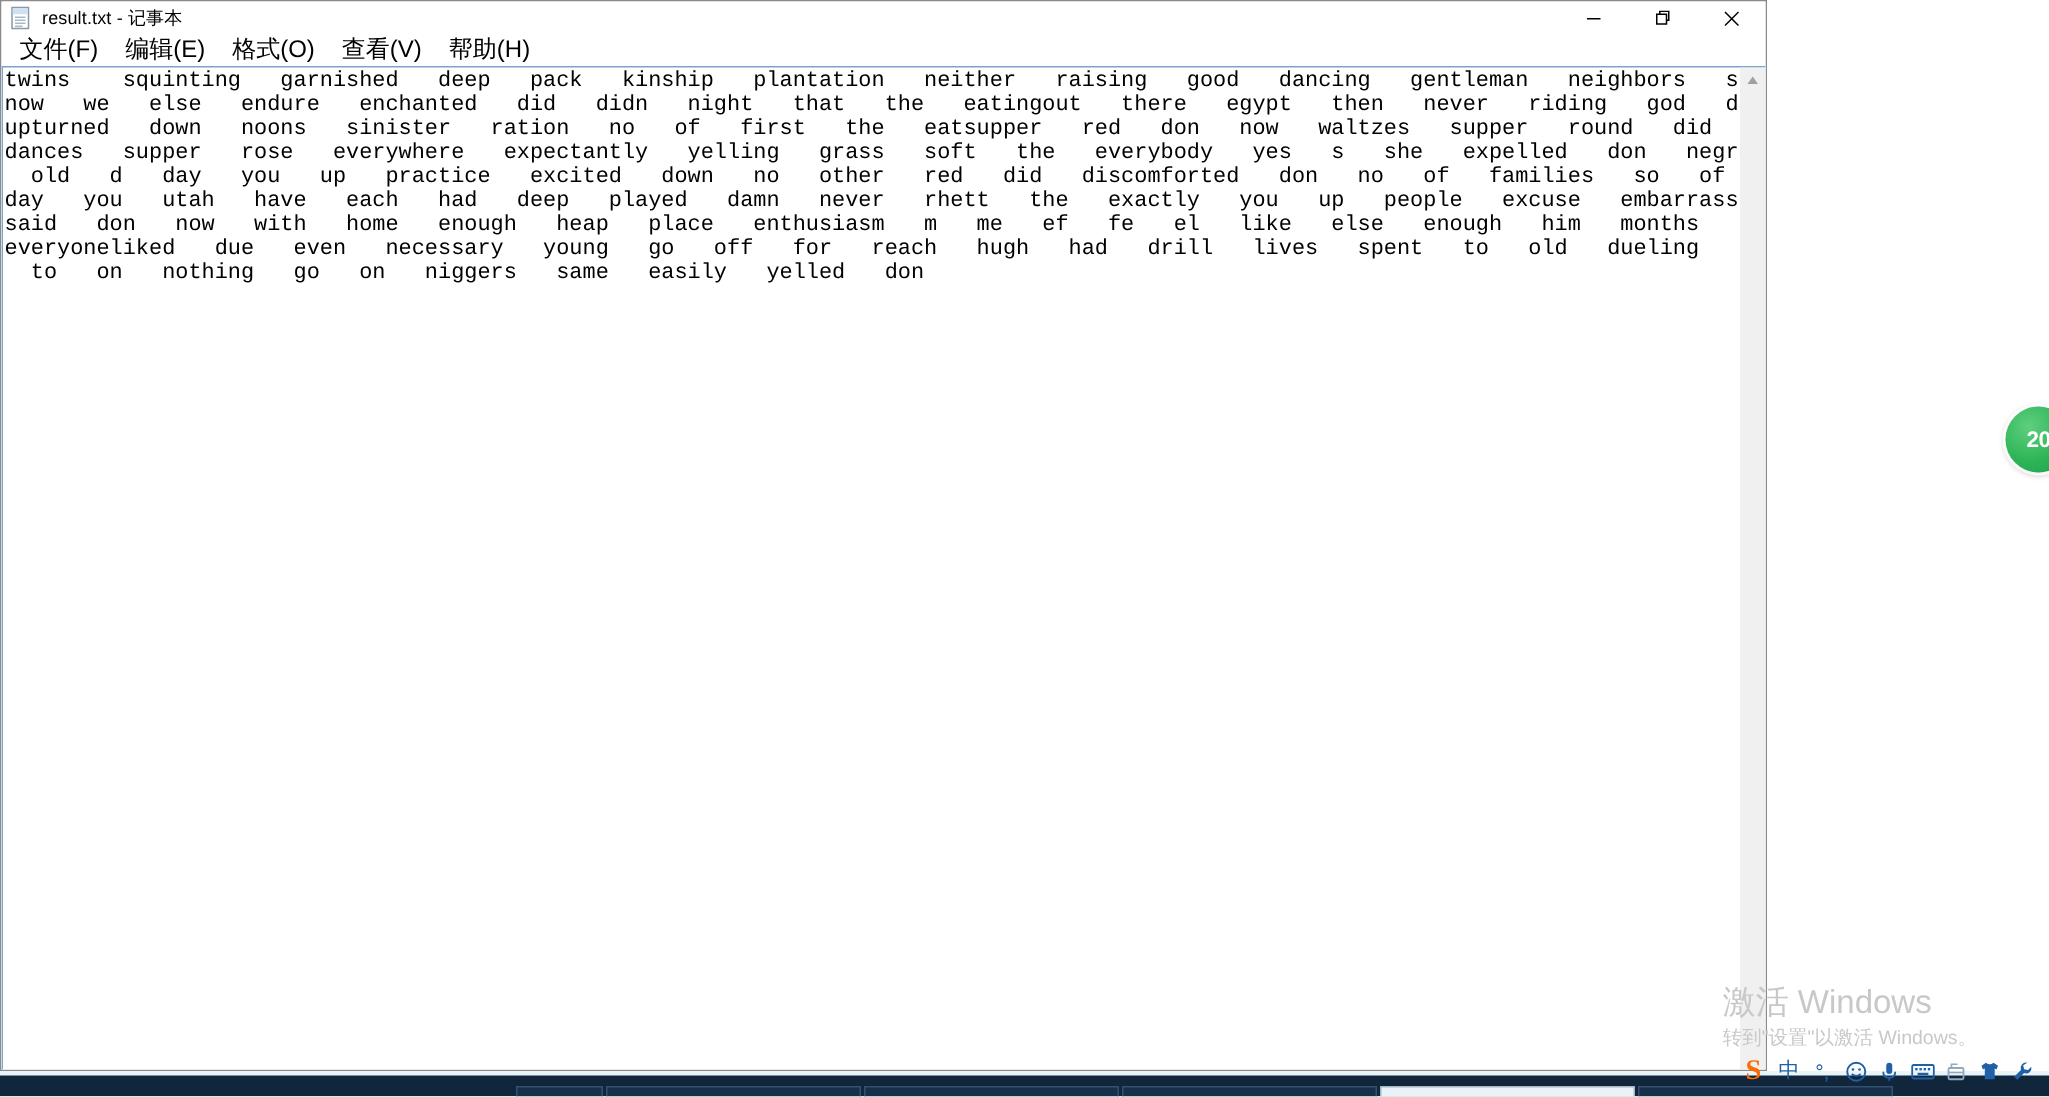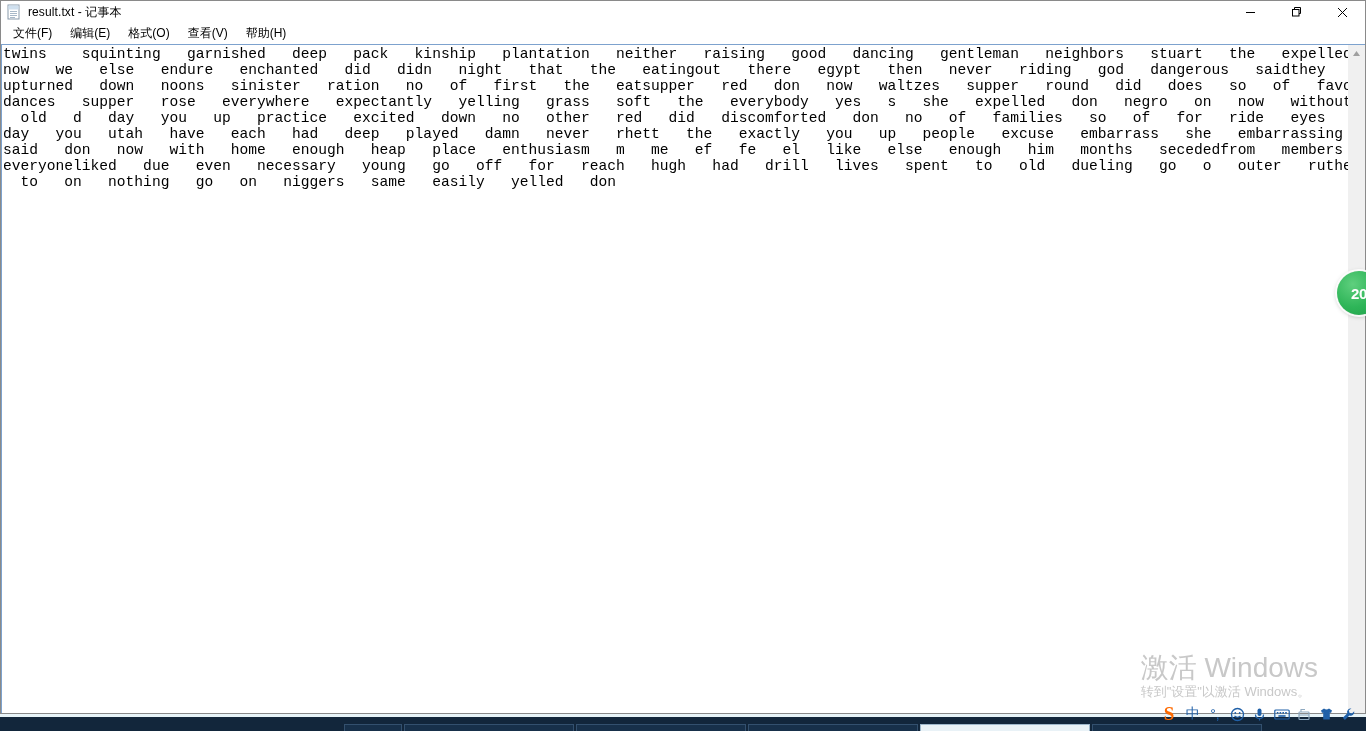--- a/index.html
+++ b/index.html
@@ -19,21 +19,21 @@
     height: 731px;
     background: #ffffff;
     overflow: hidden;
   }
 
   
   .window {
     position: absolute;
     left: 0;
     top: 0;
-    width: 1366px;
+    width: 1178px;
     height: 714px;
     background: #ffffff;
     border: 1px solid #8a8a8a;
     box-sizing: border-box;
     display: flex;
     flex-direction: column;
   }
 
   
   .titlebar {
@@ -87,21 +87,21 @@
     height: 21px;
     min-height: 21px;
     background: #ffffff;
     display: flex;
     align-items: center;
     padding-left: 3px;
     user-select: none;
   }
 
   .menu-item {
-    font-size: 12px;
+    font-size: 16px;
     color: #000000;
     padding: 2px 9px 3px 9px;
     font-family: "Liberation Sans", sans-serif;
     white-space: nowrap;
     line-height: 15px;
   }
 
   
   .editor-wrap {
     flex: 1 1 auto;
@@ -192,21 +192,21 @@
   .watermark {
     position: absolute;
     right: 48px;
     bottom: 30px;
     text-align: left;
     user-select: none;
     z-index: 20;
   }
 
   .wm-title {
-    font-size: 28px;
+    font-size: 22px;
     color: #c8c8c8;
     font-family: "Liberation Sans", sans-serif;
     line-height: 26px;
     white-space: nowrap;
   }
 
   .wm-sub {
     font-size: 13px;
     color: #c8c8c8;
     font-family: "Liberation Sans", sans-serif;

